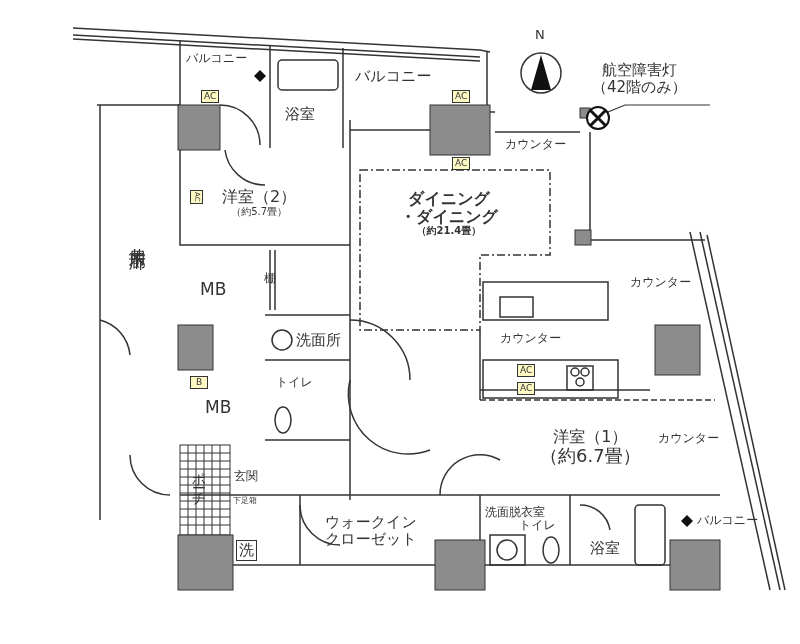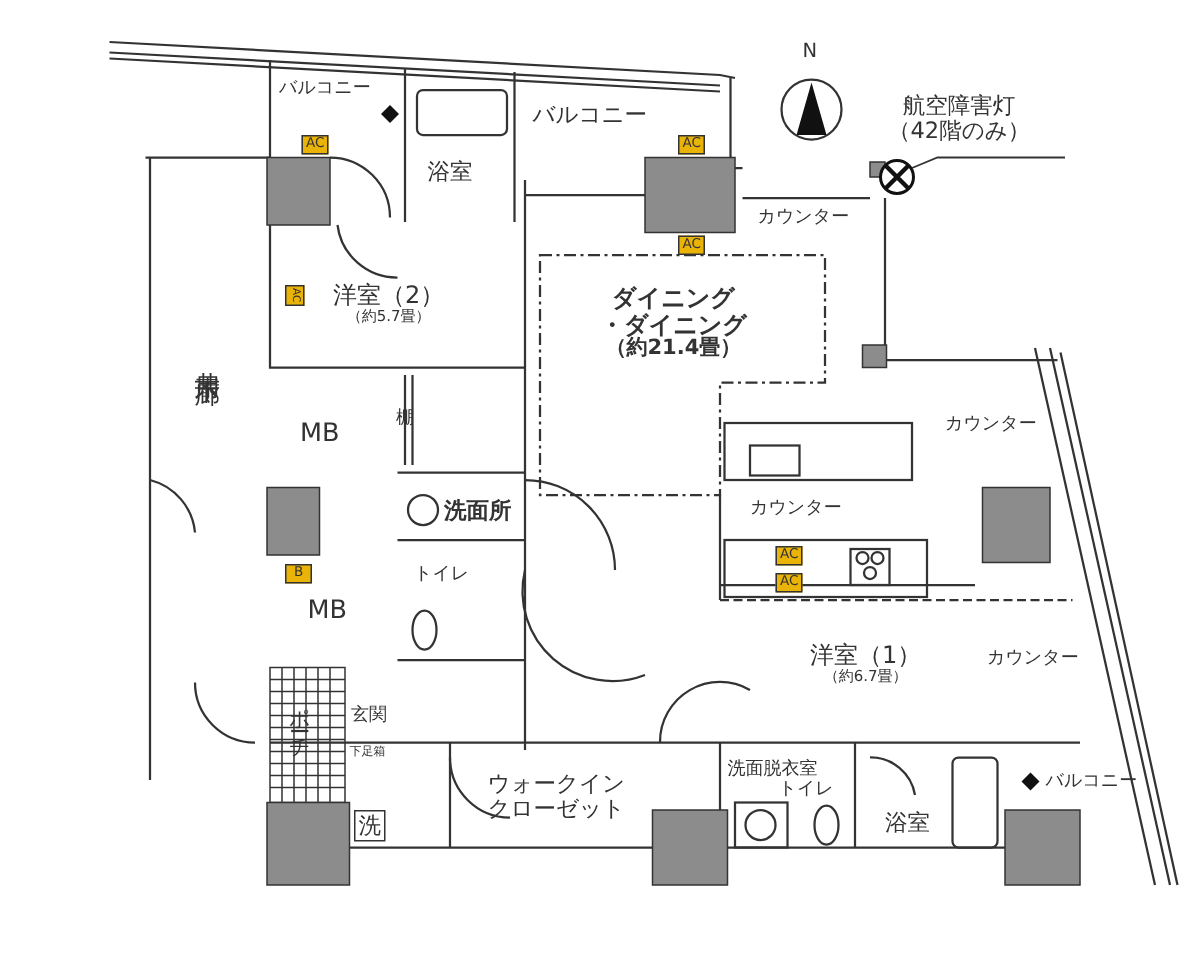--- a/index.html
+++ b/index.html
@@ -3,21 +3,21 @@
   <meta charset="utf-8">
   <style>
     html, body { margin: 0; padding: 0; background: #ffffff; }
     body { width: 800px; height: 644px; overflow: hidden; position: relative; font-family: "DejaVu Sans", sans-serif; }
     svg { position: absolute; left: 0; top: 0; }
     .lbl { position: absolute; color: #333; white-space: nowrap; line-height: 1.1; font-family: "DejaVu Sans", sans-serif; }
     .lbl-sm { font-size: 12px; }
     .lbl-md { font-size: 15px; }
     .lbl-lg { font-size: 16px; text-align: center; }
     .vert { writing-mode: vertical-rl; font-size: 17px; letter-spacing: 2px; }
-    .tag { position: absolute; font-size: 9px; border: 1px solid #333; background: #eab308; padding: 0 2px; line-height: 11px; color: #333; }
+    .tag { position: absolute; font-size: 9px; border: 1px solid #333; background: #fef9c3; padding: 0 2px; line-height: 11px; color: #333; }
   </style>
 </head>
 <body>
 
 <svg width="800" height="644" viewBox="0 0 800 644" xmlns="http://www.w3.org/2000/svg">
   <g stroke="#333" stroke-width="1.5" fill="none">
 
     <path d="M73 28 L480 50 L490 52"></path>
     <path d="M73 35 L480 57"></path>
     <path d="M73 39 L480 61"></path>
@@ -126,31 +126,31 @@
 <div class="lbl lbl-md" style="left:285px;top:106px;">浴室</div>
 <div class="lbl lbl-md" style="left:590px;top:540px;">浴室</div>
 
 <div class="lbl lbl-lg" style="left:222px;top:188px;">
   <div>洋室（2）</div>
   <div style="font-size:10px">（約5.7畳）</div>
 </div>
 <div class="lbl lbl-lg" style="left:400px;top:190px;font-weight:bold;">
   <div>ダイニング</div>
   <div>・ダイニング</div>
-  <div style="font-size:14px">（約21.4畳）</div>
+  <div style="font-size:10px">（約21.4畳）</div>
 </div>
 <div class="lbl lbl-lg" style="left:540px;top:428px;">
   <div>洋室（1）</div>
-  <div style="font-size:10px">（約6.7畳）</div>
+  <div style="font-size:18px">（約6.7畳）</div>
 </div>
 
 <div class="lbl lbl-md" style="left:200px;top:280px;font-size:17px;">MB</div>
 <div class="lbl lbl-md" style="left:205px;top:398px;font-size:17px;">MB</div>
 <div class="lbl lbl-sm" style="left:264px;top:272px;">棚</div>
-<div class="lbl lbl-md" style="left:296px;top:332px;font-weight:bold;">洗面所</div>
+<div class="lbl lbl-md" style="left:296px;top:332px;">洗面所</div>
 <div class="lbl lbl-sm" style="left:276px;top:376px;">トイレ</div>
 
 <div class="lbl vert" style="left:128px;top:235px;">共用廊下</div>
 <div class="lbl vert" style="left:191px;top:462px;font-size:14px;">ポーチ</div>
 <div class="lbl lbl-sm" style="left:234px;top:459px;margin-top:11px;">玄関</div>
 <div class="lbl" style="left:233px;top:497px;font-size:8px;">下足箱</div>
 <div class="lbl lbl-md" style="left:236px;top:540px;border:1px solid #333;padding:1px 2px;">洗</div>
 
 <div class="lbl lbl-md" style="left:325px;top:514px;">
   <div>ウォークイン</div>

